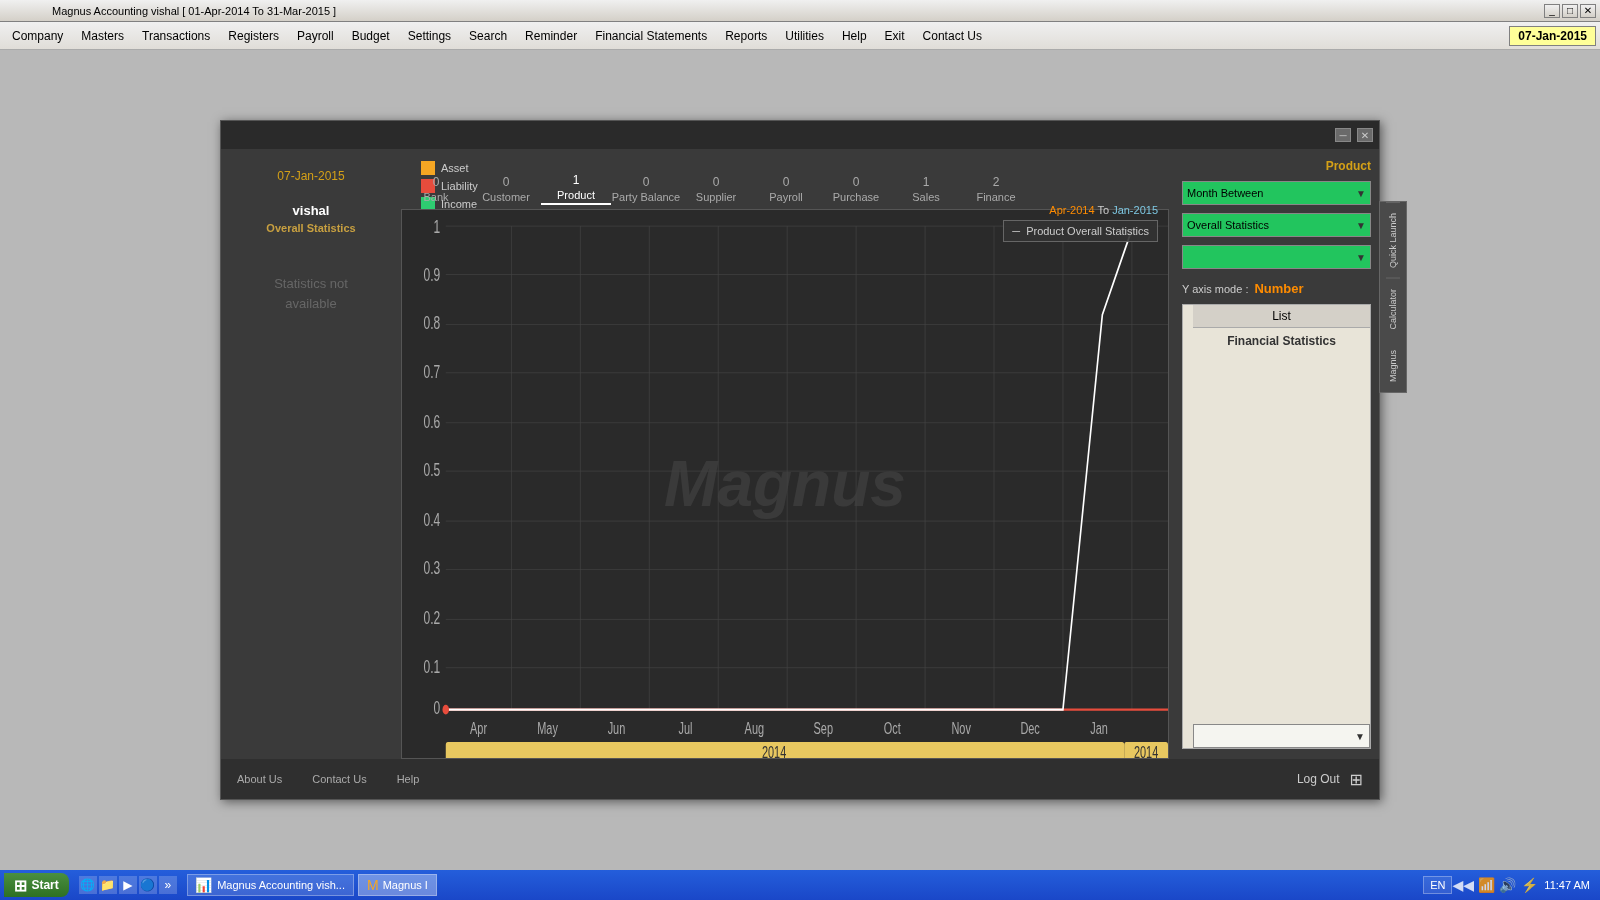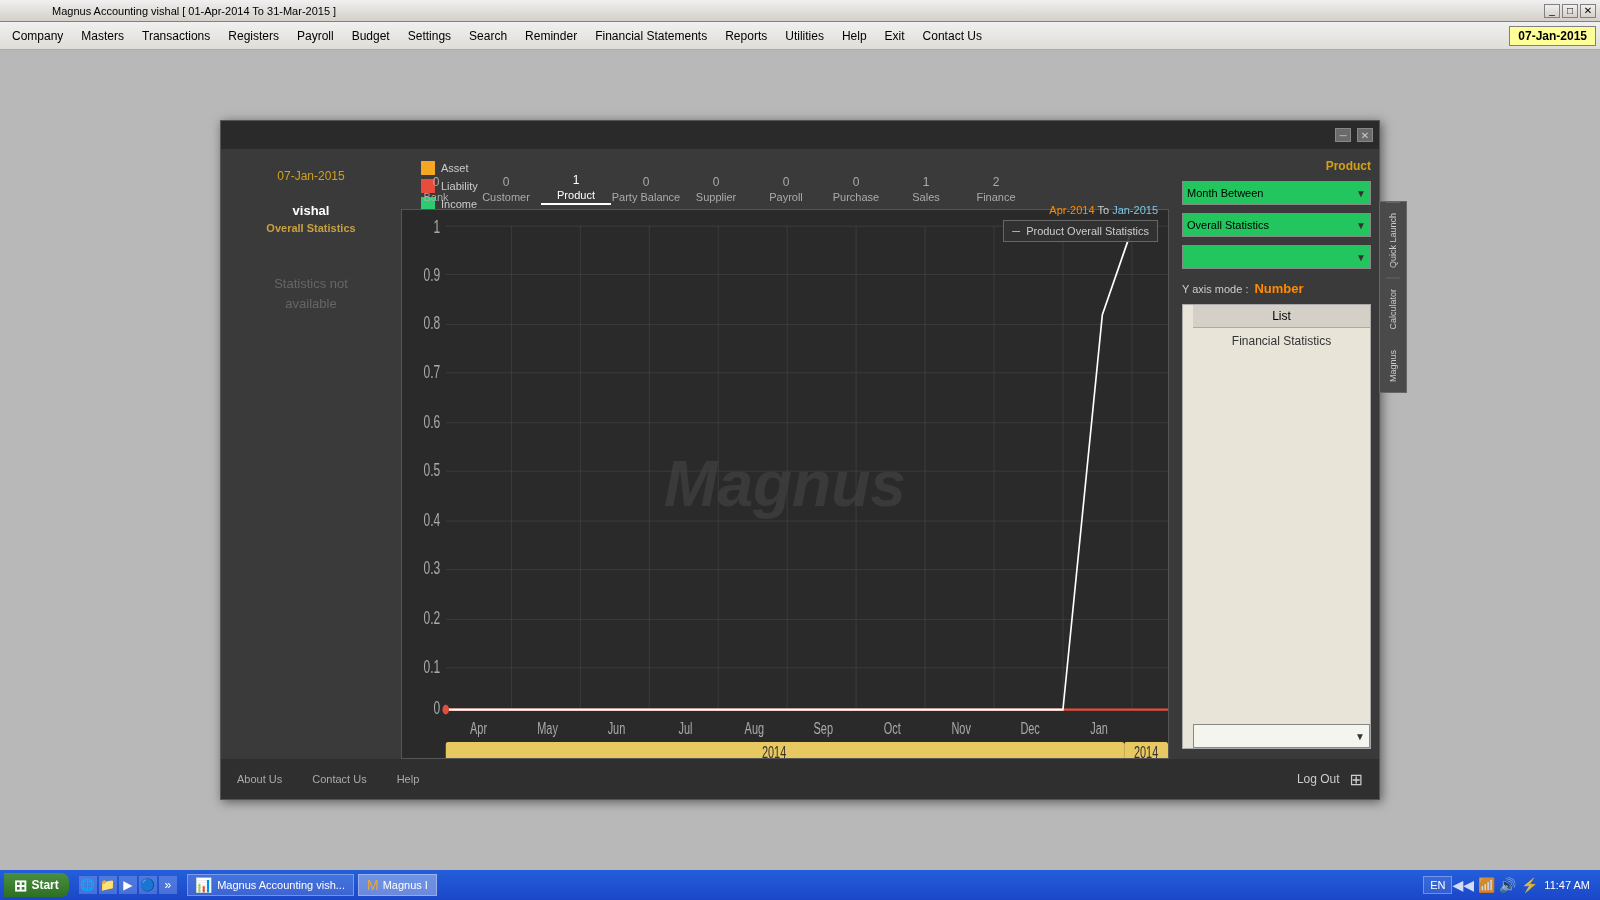--- a/index.html
+++ b/index.html
@@ -261,21 +261,21 @@
       background: #d4d0c8;
       text-align: center;
       padding: 4px;
       font-size: 12px;
       border-bottom: 1px solid #aaa;
     }
     .list-panel-title {
       text-align: center;
       padding: 6px 4px 4px 4px;
       font-size: 12px;
-      font-weight: normal;
+      font-weight: bold;
       color: #333;
     }
     .list-panel-empty {
       text-align: center;
       padding: 10px 4px;
       color: #666;
       font-size: 11px;
     }
     .list-dropdown {
       background: #f5f5f0;

